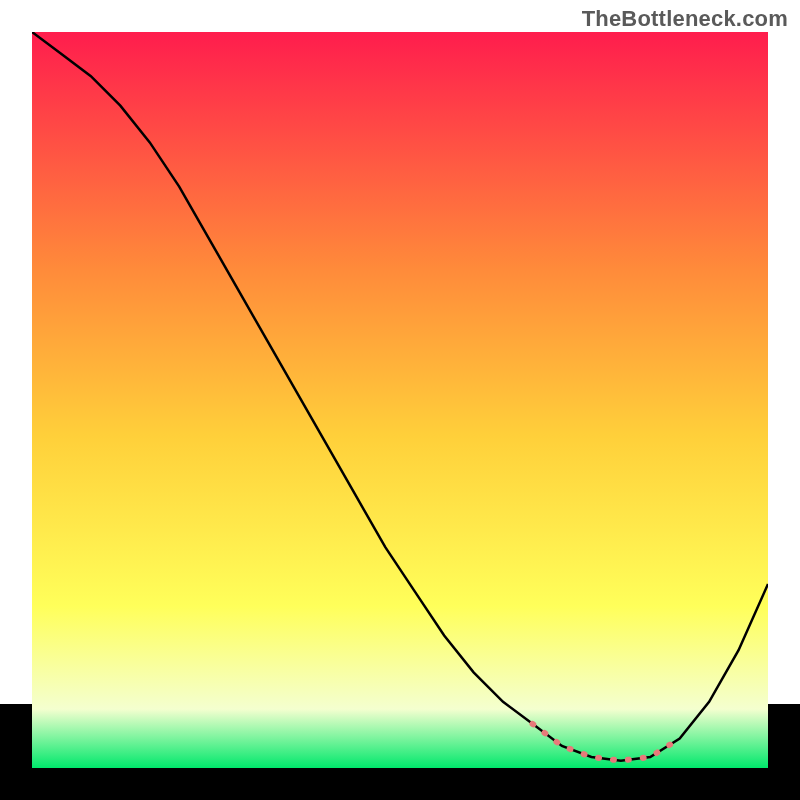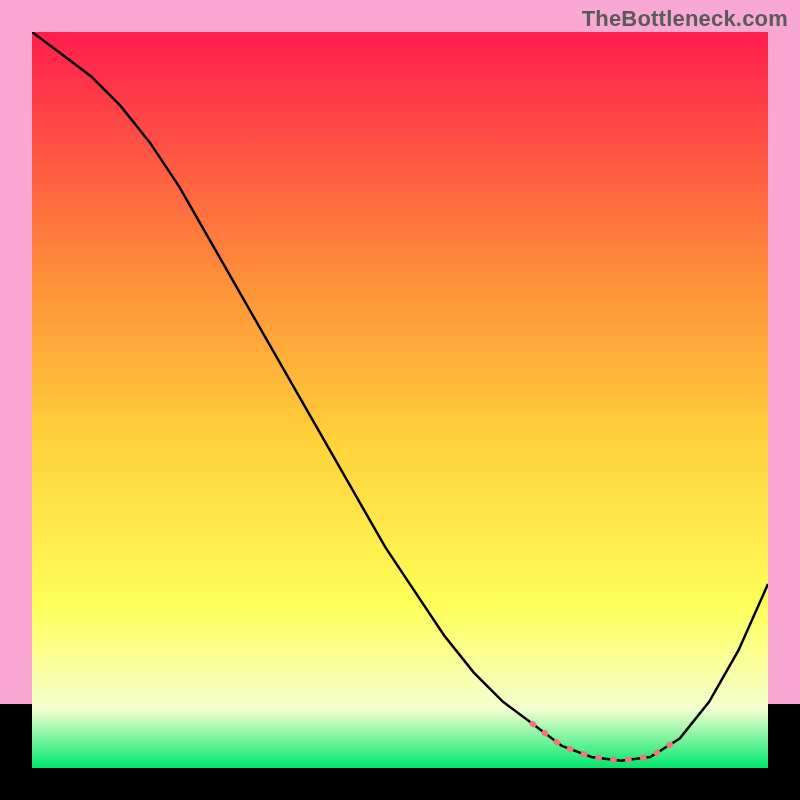--- a/index.html
+++ b/index.html
@@ -1,21 +1,21 @@
 <!DOCTYPE html>
 <html><head>
 <meta charset="utf-8">
 <style>
   * { margin: 0; padding: 0; box-sizing: border-box; }
   html, body { width: 800px; height: 800px; overflow: hidden; background: #000; }
   .frame {
     position: relative;
     width: 800px;
     height: 704px;
-    background: #f9a8d4;
+    background: #ffffff;
   }
   .watermark {
     position: absolute;
     top: 6px;
     right: 12px;
     font-family: Arial, Helvetica, sans-serif;
     font-size: 22px;
     font-weight: 600;
     color: #5a5a5a;
     letter-spacing: 0.2px;

